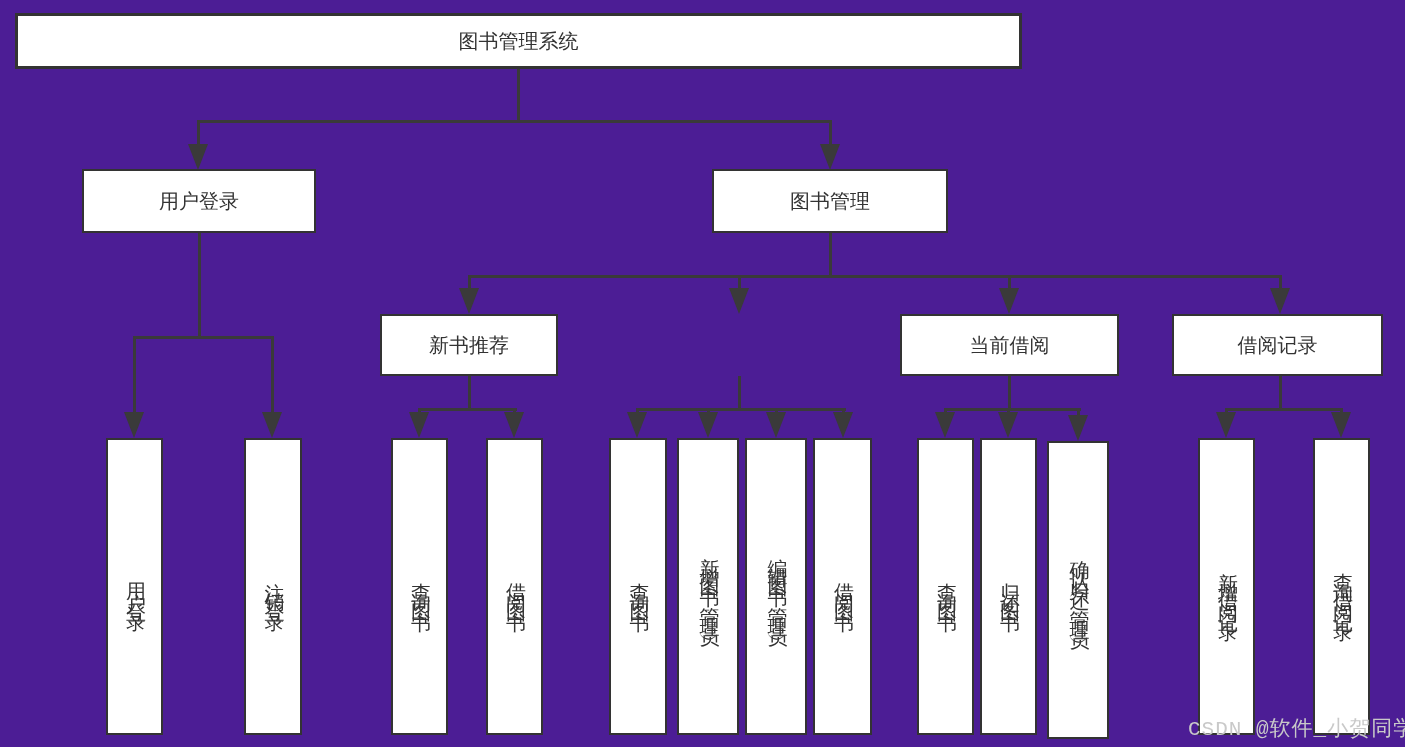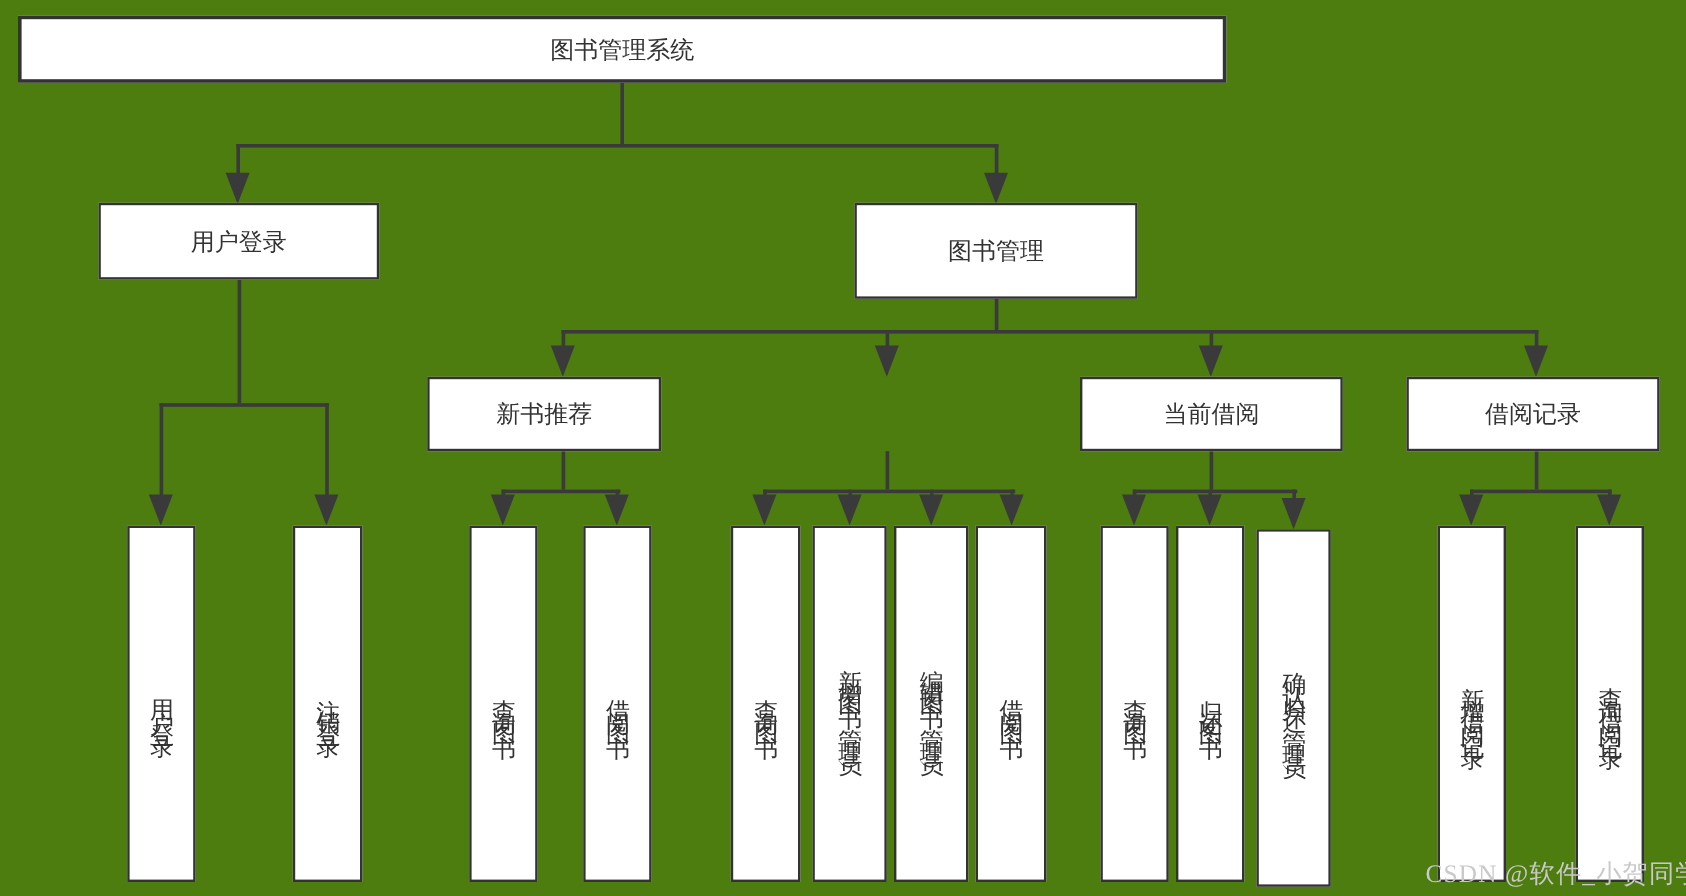--- a/index.html
+++ b/index.html
@@ -1,18 +1,18 @@
 <!DOCTYPE html>
 <html><head>
 <meta charset="utf-8">
 <style>
   html,body{margin:0;padding:0;background:#ffffff;}
   #canvas{
-    position:relative;width:1405px;height:747px;background:#4d7c0f;overflow:hidden;
-    font-family:Liberation Serif, serif;color:#333333;
+    position:relative;width:1405px;height:747px;background:#4c1d95;overflow:hidden;
+    font-family:Liberation Mono, monospace;color:#333333;
   }
   .box{
     position:absolute;border:2px solid #333333;background:#ffffff;
     display:flex;align-items:center;justify-content:center;box-sizing:border-box;
   }
   .box.root{border-width:3px;}
   .hlabel{font-size:20px;color:#333333;white-space:nowrap;}
   .vlabel{
     writing-mode:vertical-rl;text-orientation:mixed;
     font-size:20px;letter-spacing:10px;color:#333333;line-height:1;
@@ -92,25 +92,25 @@
   <div class="vline" style="left:1340px;top:408px;height:8px;"></div>
   <div class="arrow" style="left:1331px;top:412px;"></div>
 
   <div class="box root" style="left:15px;top:13px;width:1007px;height:56px;">
     <span class="hlabel">图书管理系统</span>
   </div>
 
   <div class="box" style="left:82px;top:169px;width:234px;height:64px;">
     <span class="hlabel">用户登录</span>
   </div>
-  <div class="box" style="left:712px;top:169px;width:236px;height:80px;">
+  <div class="box" style="left:712px;top:169px;width:236px;height:64px;">
     <span class="hlabel">图书管理</span>
   </div>
 
-  <div class="box" style="left:356px;top:314px;width:195px;height:62px;align-items:center;">
+  <div class="box" style="left:380px;top:314px;width:178px;height:62px;align-items:center;">
     <span class="hlabel">新书推荐</span>
   </div>
   <div class="box" style="left:1172px;top:314px;width:211px;height:62px;">
     <span class="hlabel">借阅记录</span>
   </div>
   <div class="box" style="left:900px;top:314px;width:219px;height:62px;">
     <span class="hlabel">当前借阅</span>
   </div>
 
   <div class="box" style="left:106px;top:438px;width:57px;height:297px;">

